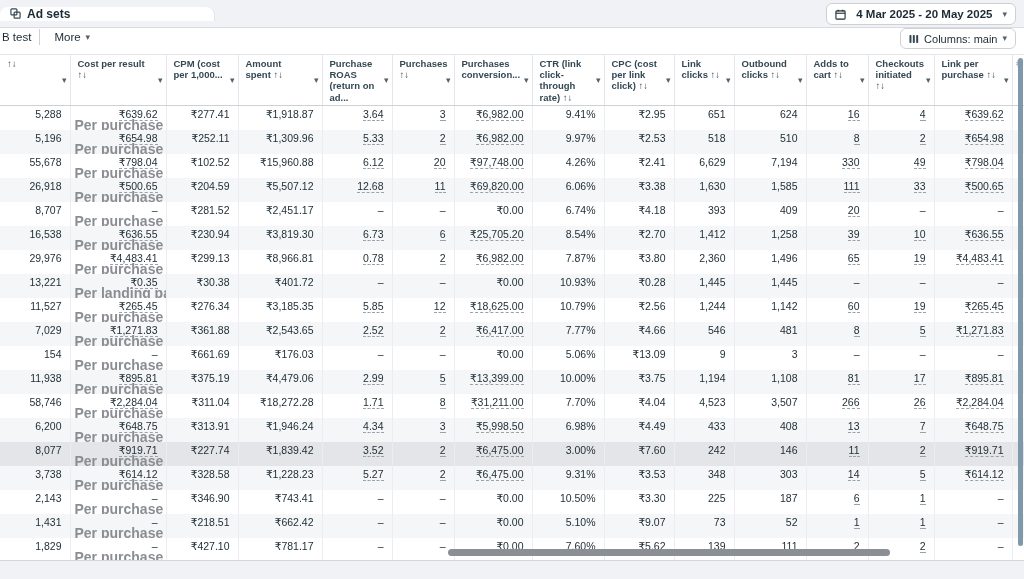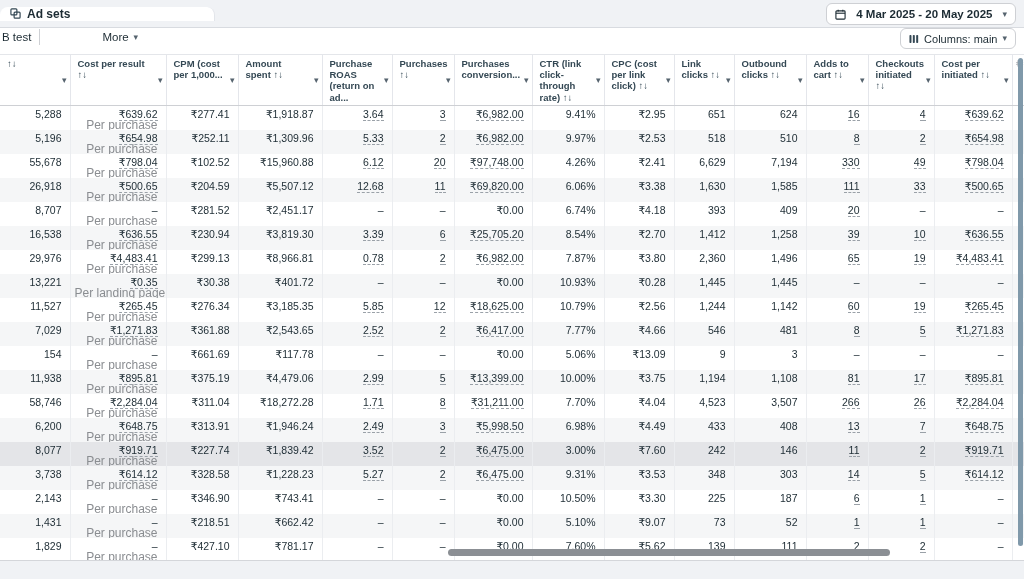--- a/index.html
+++ b/index.html
@@ -13,41 +13,41 @@
   .tab.ads { width:215px; }
   .tab .ticon { display:inline-flex; color:#344854; }
   .datebtn { position:absolute; right:8px; top:3px; height:22px; background:#fff; border:1px solid #ced0d4; border-radius:6px; display:flex; align-items:center; gap:10px; padding:0 8px; font-size:11.5px; font-weight:bold; color:#1c2b33; }
   .caret { font-size:9px; color:#55636e; line-height:1; }
 
   
   .toolbar { height:27px; background:#fff; display:flex; align-items:flex-start; border-bottom:1px solid #e4e6ea; padding:0 8px 0 0; position:relative; }
   .tb-left { display:flex; align-items:center; gap:8px; }
   .abtest { font-size:11.5px; color:#1c2b33; padding-left:2px; }
   .vdiv { width:1px; height:16px; background:#ced0d4; }
-  .morebtn { display:flex; align-items:center; gap:5px; font-size:11.5px; color:#1c2b33; padding:3px 6px; border-radius:6px;margin-left:48px; }
+  .morebtn { display:flex; align-items:center; gap:5px; font-size:11.5px; color:#1c2b33; padding:3px 6px; border-radius:6px; }
   .tb-right { margin-left:auto; display:flex; align-items:center; gap:7px;flex-direction:column; }
   .tbtn { height:21px; display:flex; align-items:center; gap:5px; font-size:11px; color:#1c2b33; background:#fff; border:1px solid #ced0d4; border-radius:6px; padding:0 8px; white-space:nowrap; }
   .tbtn .ticon { color:#344854; display:inline-flex; }
   .tbtn.split-caret { padding:0 6px; }
 
   
   .tablewrap { height:505px; overflow:hidden; position:relative; background:#fff; }
   table { border-collapse:collapse; table-layout:fixed; width:1028px; }
   col.c-results{width:70px} col.c-cpr{width:96px} col.c-cpm{width:72px} col.c-spent{width:84px}
   col.c-roas{width:70px} col.c-pur{width:62px} col.c-conv{width:78px} col.c-ctr{width:72px}
   col.c-cpc{width:70px} col.c-lc{width:60px} col.c-oc{width:72px} col.c-atc{width:62px}
   col.c-ci{width:66px} col.c-cpp{width:78px} col.c-gear{width:16px}
   thead th { height:25px; background:#fff; border-right:1px solid #e4e6eb; border-bottom:1px solid #ced0d4; font-size:9.5px; font-weight:bold; color:#344854; text-align:left; vertical-align:top; padding:3px 13px 2px 7px; position:relative; line-height:1.18; overflow:hidden; }
   thead th .hcaret { position:absolute; right:3px; top:50%; transform:translateY(-50%); font-size:9px; color:#55636e; }
   thead th.gear-th { padding:3px 2px; text-align:center; color:#a3a7ad; font-size:10px; }
   tbody td { border-right:1px solid #ebedf0; font-size:10.5px; color:#1c2b33; text-align:right; vertical-align:top; padding:3px 8px 0 4px; line-height:11px; overflow:hidden; white-space:nowrap; }
   tbody tr { height:23px; background:#fff; }
   tbody tr:nth-child(even) { background:#f5f6f7; }
   tbody tr.hl { background:#e4e5e8; }
-  .sub { display:block; font-size:12px; color:#8a8d91; line-height:10px; font-weight:normal; }
+  .sub { display:block; font-size:14px; color:#8a8d91; line-height:10px; font-weight:bold; }
   .dashed { border-bottom:1px dashed #9aa1a8; padding-bottom:0px; }
 
   
   .hscroll { position:absolute; left:448px; top:549px; width:442px; height:7px; background:#8b8f94; border-radius:4px; z-index:6; }
   .vscroll { position:absolute; right:1px; top:58px; width:5px; height:488px; background:#8099aa; border-radius:3px; z-index:6; }
 
   
   .bottomstrip { height:19px; background:#f0f2f5; border-top:1px solid #d4d6da; }
 
   svg { display:block; }
@@ -177,21 +177,21 @@
           <th><span>Amount spent ↑↓</span><span class="hcaret">▾</span></th>
           <th><span>Purchase ROAS (return on ad...</span><span class="hcaret">▾</span></th>
           <th><span>Purchases ↑↓</span><span class="hcaret">▾</span></th>
           <th><span>Purchases conversion...</span><span class="hcaret">▾</span></th>
           <th><span>CTR (link click-through rate) ↑↓</span><span class="hcaret">▾</span></th>
           <th><span>CPC (cost per link click) ↑↓</span><span class="hcaret">▾</span></th>
           <th><span>Link clicks ↑↓</span><span class="hcaret">▾</span></th>
           <th><span>Outbound clicks ↑↓</span><span class="hcaret">▾</span></th>
           <th><span>Adds to cart ↑↓</span><span class="hcaret">▾</span></th>
           <th><span>Checkouts initiated ↑↓</span><span class="hcaret">▾</span></th>
-          <th><span>Cost per initiated ↑↓</span><span class="hcaret">▾</span></th>
+          <th><span>Link per purchase ↑↓</span><span class="hcaret">▾</span></th>
           <th class="gear-th">⚙</th>
         </tr>
       </thead>
     <tbody id="body-rows">
         <tr>
           <td><span>5,288</span></td>
           <td><span class="dashed">₹639.62</span><span class="sub">Per purchase</span></td>
           <td><span>₹277.41</span></td>
           <td><span>₹1,918.87</span></td>
           <td><span class="dashed">3.64</span></td>
@@ -272,21 +272,21 @@
           <td><span class="dashed">20</span></td>
           <td><span>–</span></td>
           <td><span>–</span></td>
           <td></td>
         </tr>
         <tr>
           <td><span>16,538</span></td>
           <td><span class="dashed">₹636.55</span><span class="sub">Per purchase</span></td>
           <td><span>₹230.94</span></td>
           <td><span>₹3,819.30</span></td>
-          <td><span class="dashed">3.39</span></td>
+          <td><span class="dashed">6.73</span></td>
           <td><span class="dashed">6</span></td>
           <td><span class="dashed">₹25,705.20</span></td>
           <td><span>8.54%</span></td>
           <td><span>₹2.70</span></td>
           <td><span>1,412</span></td>
           <td><span>1,258</span></td>
           <td><span class="dashed">39</span></td>
           <td><span class="dashed">10</span></td>
           <td><span class="dashed">₹636.55</span></td>
           <td></td>
@@ -356,21 +356,21 @@
           <td><span>481</span></td>
           <td><span class="dashed">8</span></td>
           <td><span class="dashed">5</span></td>
           <td><span class="dashed">₹1,271.83</span></td>
           <td></td>
         </tr>
         <tr>
           <td><span>154</span></td>
           <td><span>–</span><span class="sub">Per purchase</span></td>
           <td><span>₹661.69</span></td>
-          <td><span>₹117.78</span></td>
+          <td><span>₹176.03</span></td>
           <td><span>–</span></td>
           <td><span>–</span></td>
           <td><span>₹0.00</span></td>
           <td><span>5.06%</span></td>
           <td><span>₹13.09</span></td>
           <td><span>9</span></td>
           <td><span>3</span></td>
           <td><span>–</span></td>
           <td><span>–</span></td>
           <td><span>–</span></td>
@@ -408,21 +408,21 @@
           <td><span class="dashed">266</span></td>
           <td><span class="dashed">26</span></td>
           <td><span class="dashed">₹2,284.04</span></td>
           <td></td>
         </tr>
         <tr>
           <td><span>6,200</span></td>
           <td><span class="dashed">₹648.75</span><span class="sub">Per purchase</span></td>
           <td><span>₹313.91</span></td>
           <td><span>₹1,946.24</span></td>
-          <td><span class="dashed">2.49</span></td>
+          <td><span class="dashed">4.34</span></td>
           <td><span class="dashed">3</span></td>
           <td><span class="dashed">₹5,998.50</span></td>
           <td><span>6.98%</span></td>
           <td><span>₹4.49</span></td>
           <td><span>433</span></td>
           <td><span>408</span></td>
           <td><span class="dashed">13</span></td>
           <td><span class="dashed">7</span></td>
           <td><span class="dashed">₹648.75</span></td>
           <td></td>

